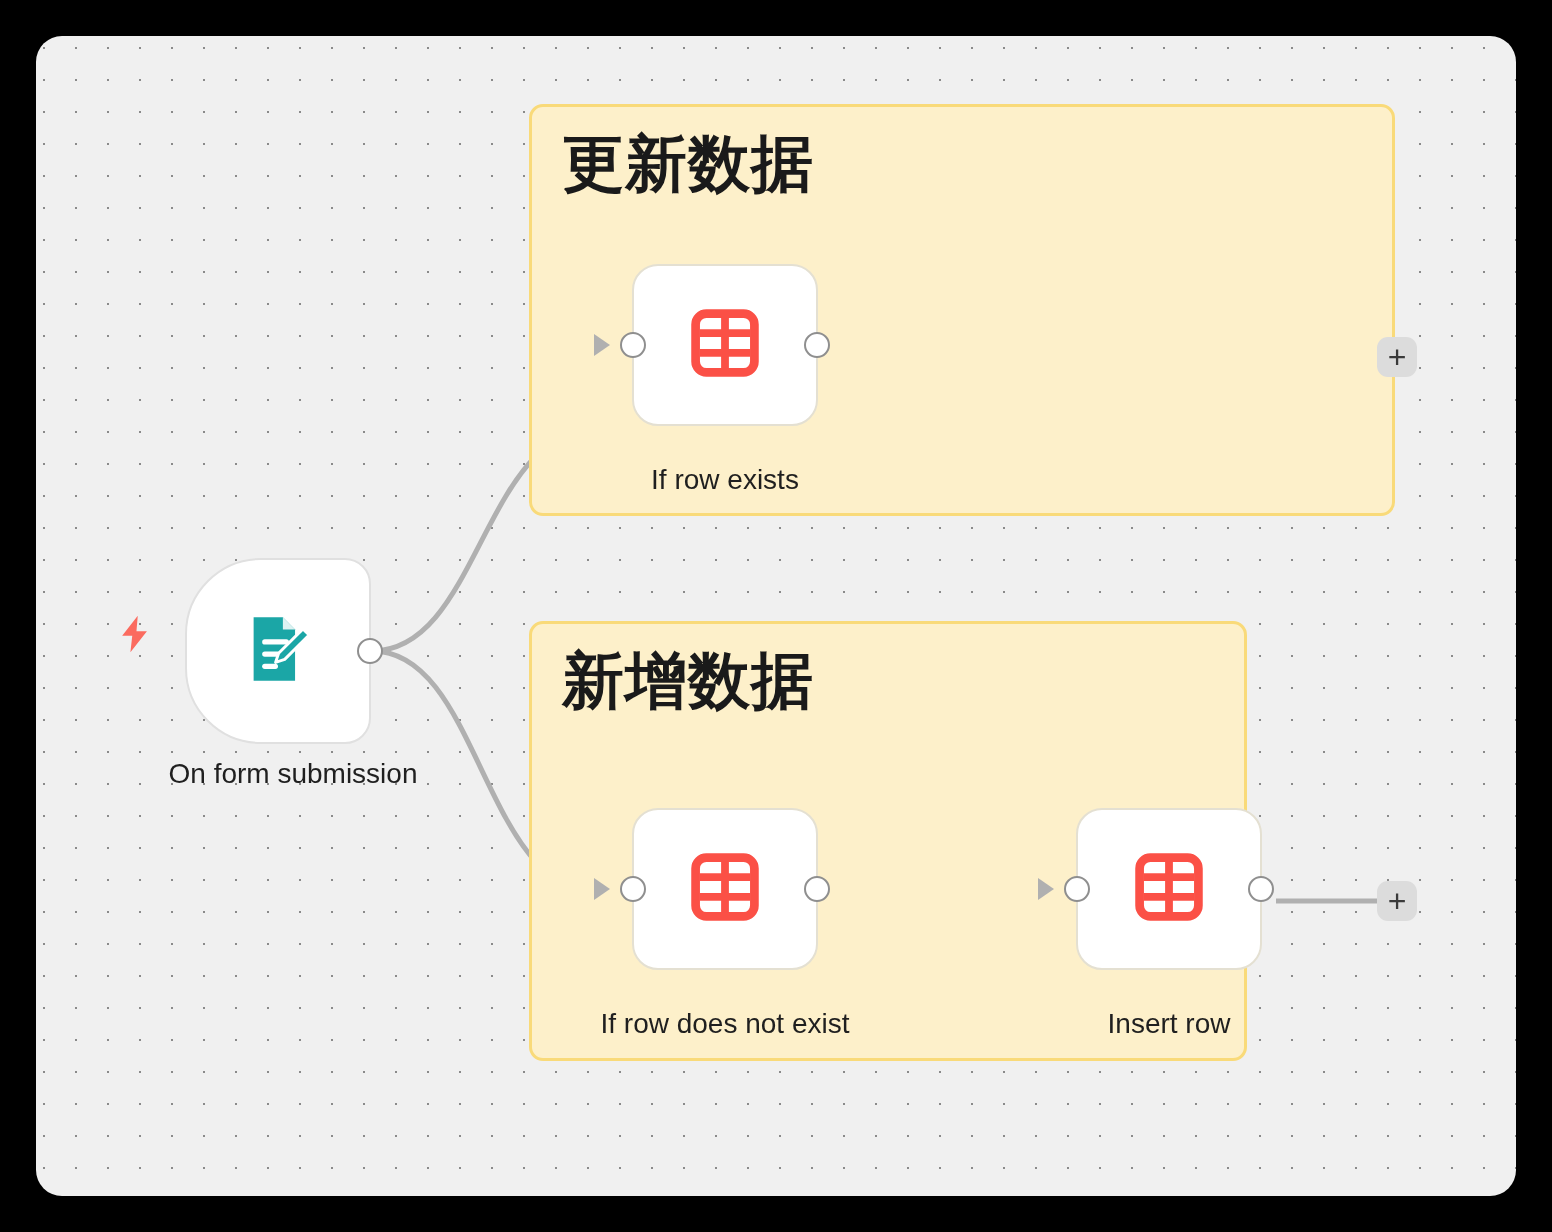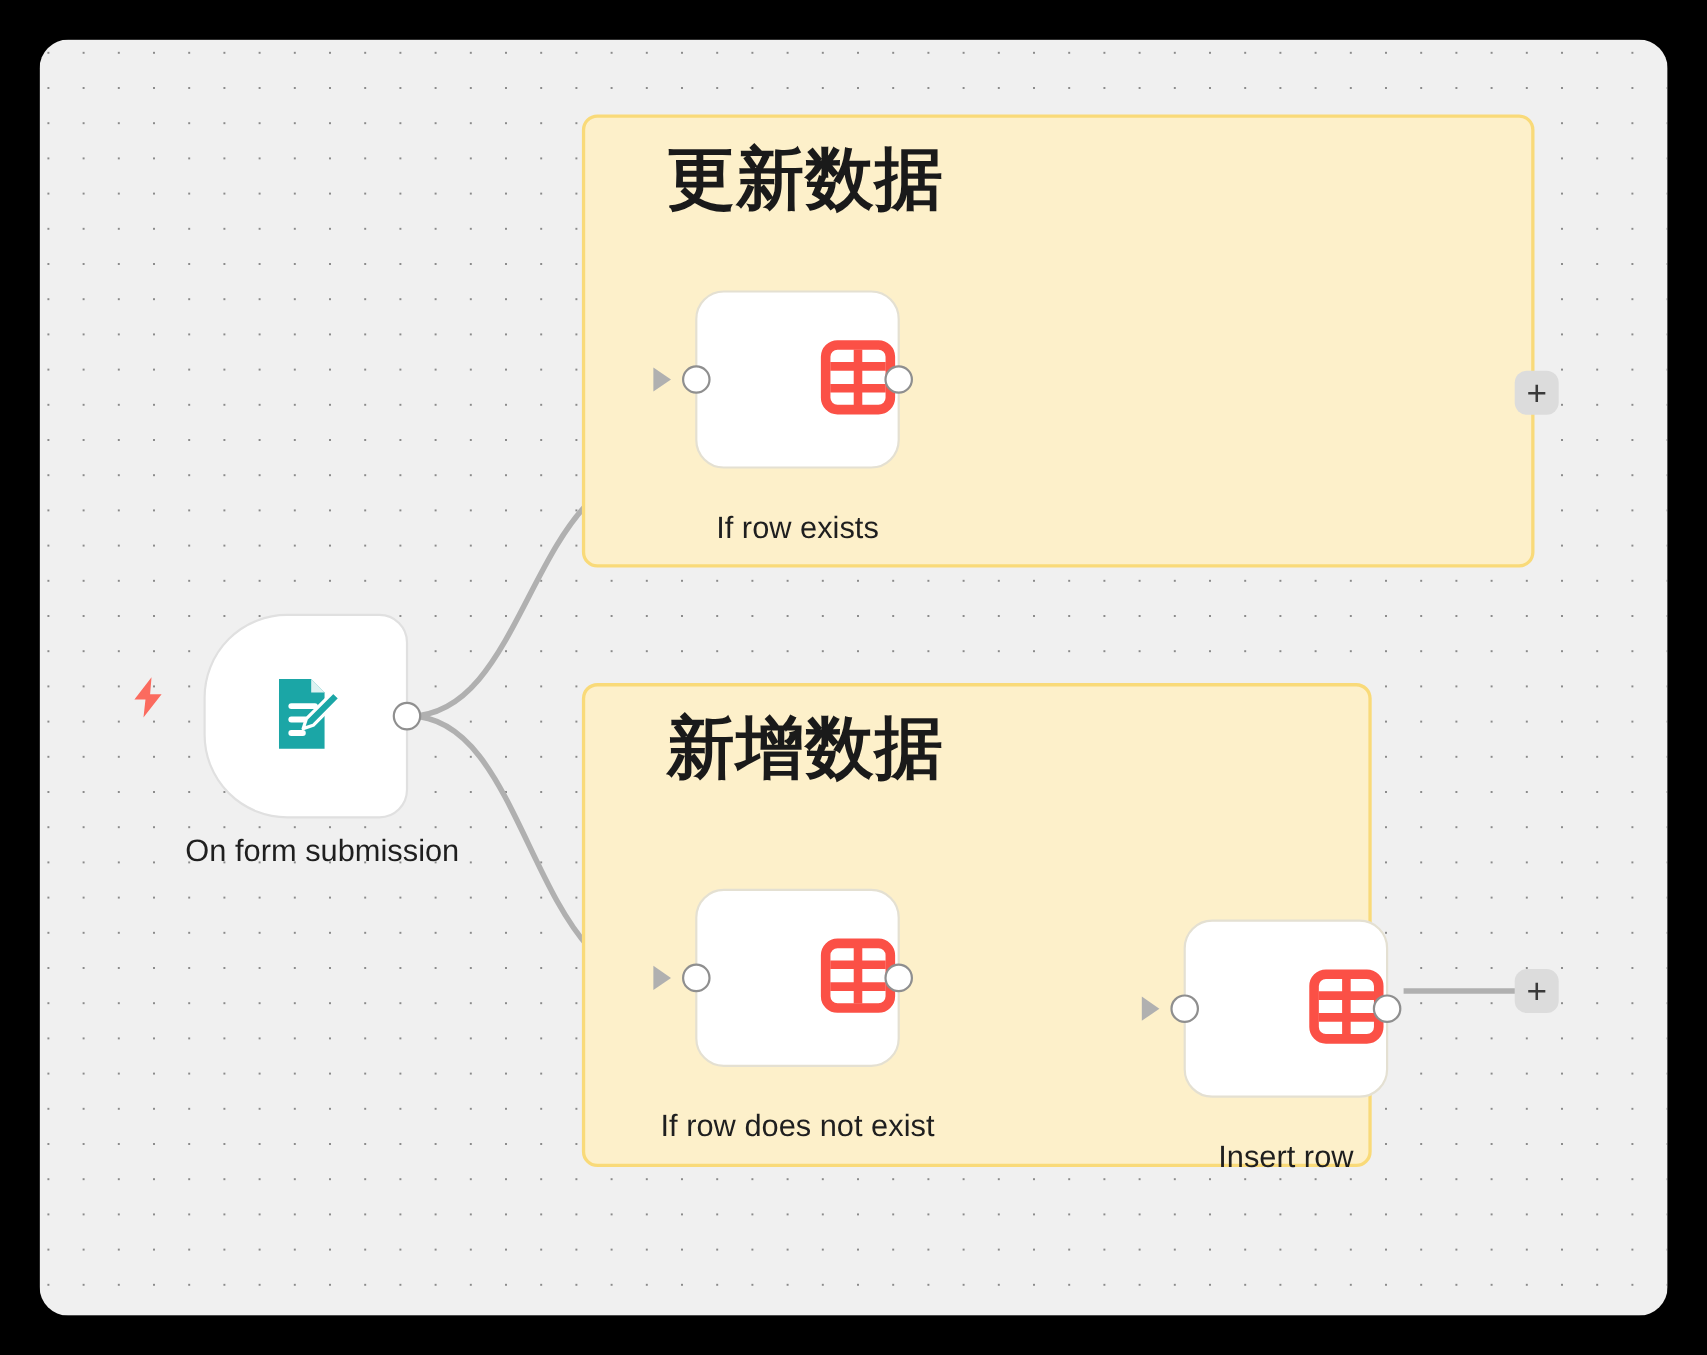--- a/index.html
+++ b/index.html
@@ -40,37 +40,36 @@
   .sticky-title {
     position: absolute;
     left: 30px;
     top: 20px;
     font-size: 62px;
     font-weight: 700;
     color: #1a1a1a;
     line-height: 1.18;
     letter-spacing: 1px;
     white-space: nowrap;
-    margin-left: 44px;
   }
   #sticky-update { left: 493px; top: 68px; width: 866px; height: 412px; }
   #sticky-insert { left: 493px; top: 585px; width: 718px; height: 440px; }
 
   
   .node {
     position: absolute;
     width: 186px;
     height: 162px;
     background: #ffffff;
     border: 2px solid #e4e0d2;
     border-radius: 26px;
     box-sizing: border-box;
     display: flex;
     align-items: center;
-    justify-content: flex-end;
+    justify-content: center;
   }
 
   .node-label {
     position: absolute;
     top: 198px;
     left: 50%;
     transform: translateX(-50%);
     white-space: nowrap;
     font-size: 28px;
     color: #1f1f1f;
@@ -90,21 +89,21 @@
     display: flex;
     align-items: center;
     justify-content: center;
   }
   #node-trigger .node-label { top: 198px; margin-left: 15px; }
 
   
   #node-if-row-exists       { left: 596px; top: 228px; }
   #node-update-rows         { left: 1040px; top: 228px; }
   #node-if-row-not-exists   { left: 596px; top: 772px; }
-  #node-insert-row          { left: 1040px; top: 800px; }
+  #node-insert-row          { left: 1040px; top: 772px; }
 
   
   .port {
     position: absolute;
     width: 26px;
     height: 26px;
     border-radius: 50%;
     background: #ffffff;
     border: 2px solid #8f8f8f;
     box-sizing: border-box;

